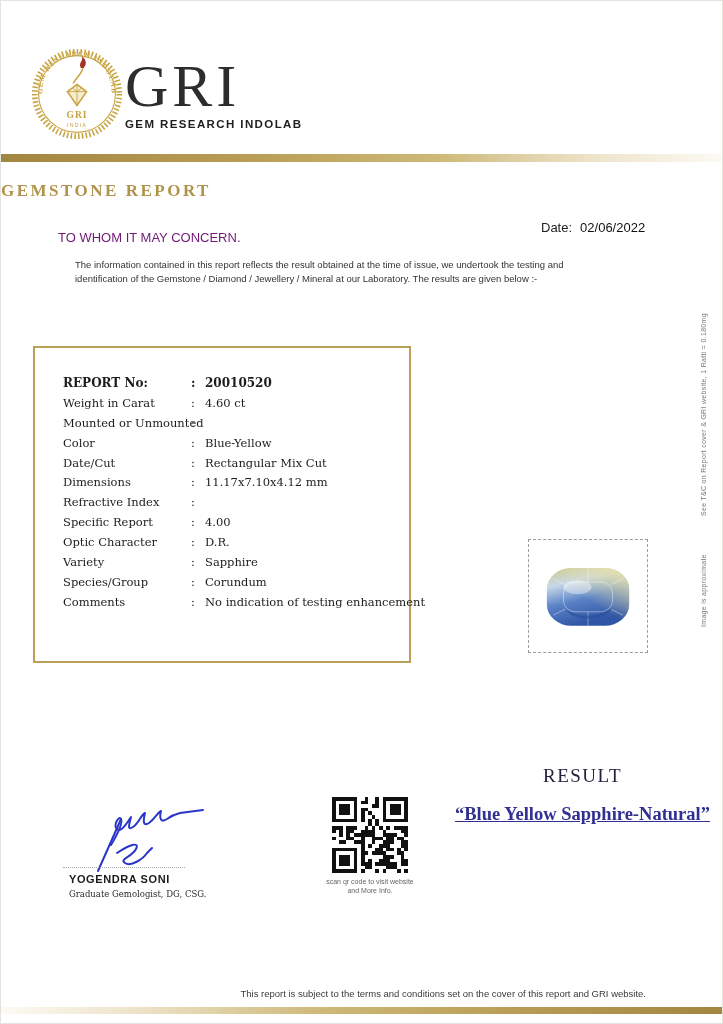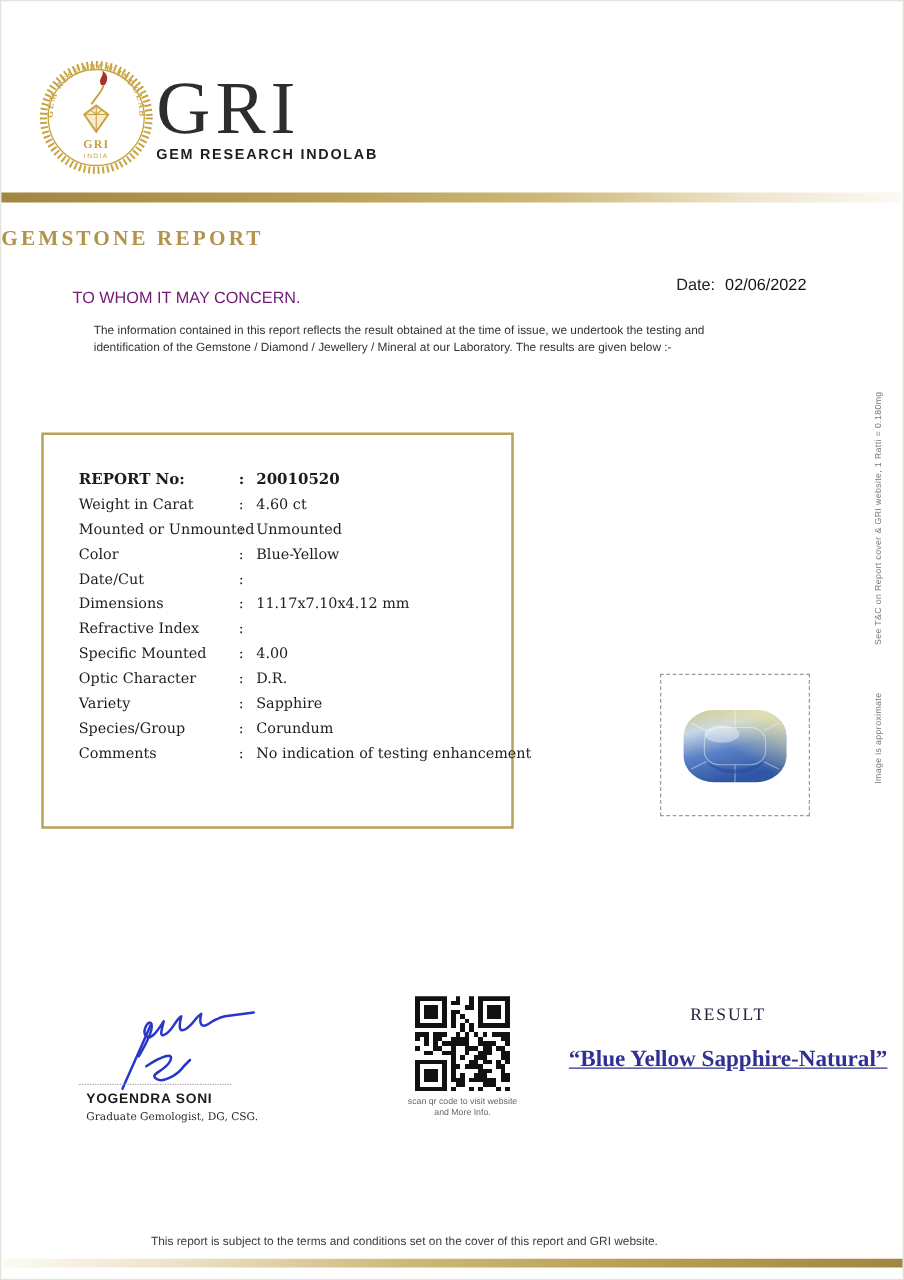--- a/index.html
+++ b/index.html
@@ -60,21 +60,21 @@
   
   .side-note {
     position:absolute; left:699px; writing-mode:vertical-rl; transform:rotate(180deg);
     font-size:7px; color:#777; letter-spacing:.3px; white-space:nowrap;
   }
   .side-note-terms { top:383px; height:132px; }
   .side-note-image { top:556px; height:70px; }
   
   .result-block { position:absolute; left:440px; top:764px; width:283px; text-align:center; }
   .result-heading {
-    font-family:"Liberation Serif", serif; font-size:14px; letter-spacing:1.5px; color:#23233f;margin-top:40px;
+    font-family:"Liberation Serif", serif; font-size:19px; letter-spacing:1.5px; color:#23233f;
   }
   .result-value {
     margin-top:17px; font-family:"Liberation Serif", serif; font-weight:bold;
     font-size:18.5px; color:#30309280; color:#303092; text-decoration:underline;
   }
   
   .sig-scribble { position:absolute; left:76px; top:798px; width:142px; height:78px; }
   .sig-line { position:absolute; left:62px; top:866px; width:122px; border-bottom:1.5px dotted #aaa; }
   .signer-name {
     position:absolute; left:68px; top:872px; font-family:Liberation Sans, sans-serif;
@@ -83,21 +83,21 @@
   .signer-title {
     position:absolute; left:68px; top:888px; font-family:"DejaVu Serif", serif;
     font-size:8.5px; color:#2a2a2a;
   }
   
   .qr-block { position:absolute; left:322px; top:796px; width:94px; text-align:center; }
   .qr-code { width:76px; height:76px; margin:0 auto; }
   .qr-caption { margin-top:4px; font-size:7px; line-height:1.35; color:#666; }
   
   .footer-note {
-    position:absolute; left:0; top:987px; width:645px; text-align:center;
+    position:absolute; left:0; top:987px; width:645px; text-align:right;
     font-size:9.5px; color:#3a3a3a;
   }
   .gold-bar-bottom {
     position:absolute; left:0; top:1006px; width:723px; height:7px;
     background:linear-gradient(to right,#fcfaf4,#eee4cb 18%,#cdb877 45%,#b99f55 70%,#a18641);
   }
 </style>
 </head>
 <body>
 
@@ -146,42 +146,42 @@
           <span class="fvalue">20010520</span>
         </div>
         <div class="frow">
           <span class="flabel">Weight in Carat</span>
           <span class="fcolon">:</span>
           <span class="fvalue">4.60 ct</span>
         </div>
         <div class="frow">
           <span class="flabel">Mounted or Unmounted</span>
           <span class="fcolon">:</span>
-          <span class="fvalue">Unmounted</span>
         </div>
         <div class="frow">
           <span class="flabel">Color</span>
           <span class="fcolon">:</span>
           <span class="fvalue">Blue-Yellow</span>
         </div>
         <div class="frow">
           <span class="flabel">Date/Cut</span>
           <span class="fcolon">:</span>
+          <span class="fvalue">Rectangular Mix Cut</span>
         </div>
         <div class="frow">
           <span class="flabel">Dimensions</span>
           <span class="fcolon">:</span>
           <span class="fvalue">11.17x7.10x4.12 mm</span>
         </div>
         <div class="frow">
           <span class="flabel">Refractive Index</span>
           <span class="fcolon">:</span>
         </div>
         <div class="frow">
-          <span class="flabel">Specific Mounted</span>
+          <span class="flabel">Specific Report</span>
           <span class="fcolon">:</span>
           <span class="fvalue">4.00</span>
         </div>
         <div class="frow">
           <span class="flabel">Optic Character</span>
           <span class="fcolon">:</span>
           <span class="fvalue">D.R.</span>
         </div>
         <div class="frow">
           <span class="flabel">Variety</span>

